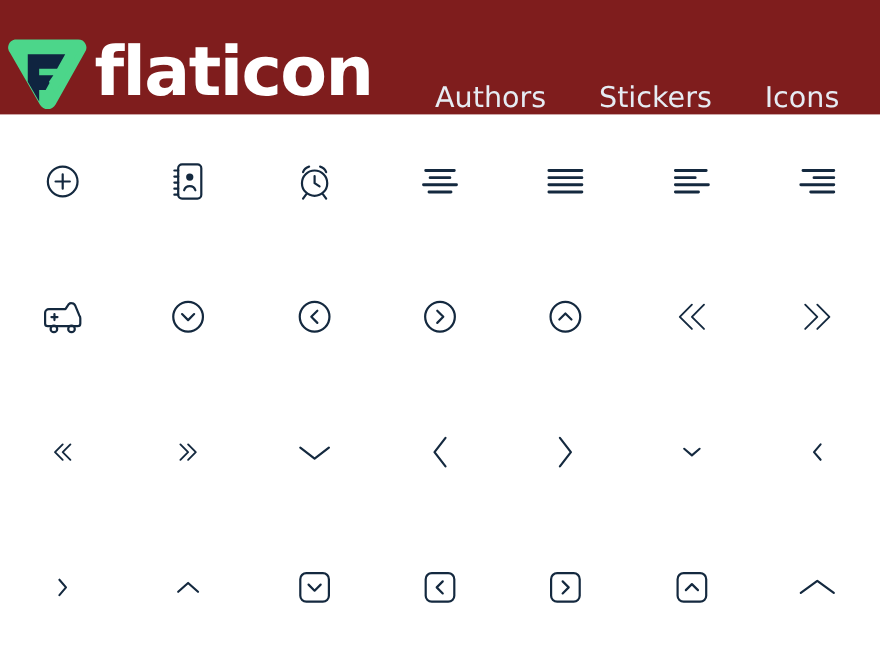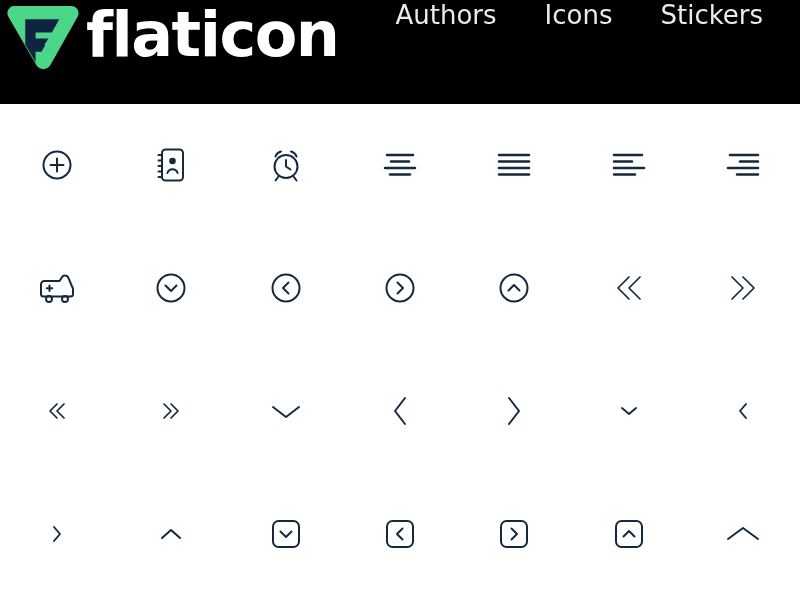--- a/index.html
+++ b/index.html
@@ -8,23 +8,23 @@
     height: 595px;
     overflow: hidden;
     background: #ffffff;
     font-family: "Liberation Sans", sans-serif;
   }
 
   
   #site-header {
     width: 800px;
     height: 104px;
-    background: #000000;
+    background: #7f1d1d;
     display: flex;
-    align-items: flex-start;
+    align-items: flex-end;
     padding-left: 6px;
     overflow: hidden;
     position: relative;
   }
   #brand {
     display: flex;
     align-items: center;
     flex: 0 0 auto;
   }
   #brand-logo {
@@ -100,22 +100,22 @@
     <svg id="brand-logo" viewBox="0 0 100 100">
       <path d="M10 8 H88 A10 10 0 0 1 96 24 L60 88 A11 11 0 0 1 41 88 L4 24 A10 10 0 0 1 10 8 Z" fill="#4cd68a"></path>
       <path d="M26 26 H72 L62 44 H40 V52 H58 L48 70 H40 V84 L26 60 Z" fill="#0f2440"></path>
       <path d="M78 22 L88 22 L60 74 L52 60 Z" fill="#4cd68a"></path>
     </svg>
     <span id="brand-wordmark">flaticon</span>
   </div>
 
   <nav id="main-nav">
     <span class="nav-item">Authors</span>
+    <span class="nav-item">Stickers</span>
     <span class="nav-item">Icons</span>
-    <span class="nav-item">Stickers</span>
 
   </nav>
 
 </header>
 
 <main id="icon-grid">
 
   <div class="icon-cell">
     <svg width="34" height="34" viewBox="0 0 34 34">
       <circle class="ic" cx="17" cy="17" r="13.5" stroke-width="2"></circle>

